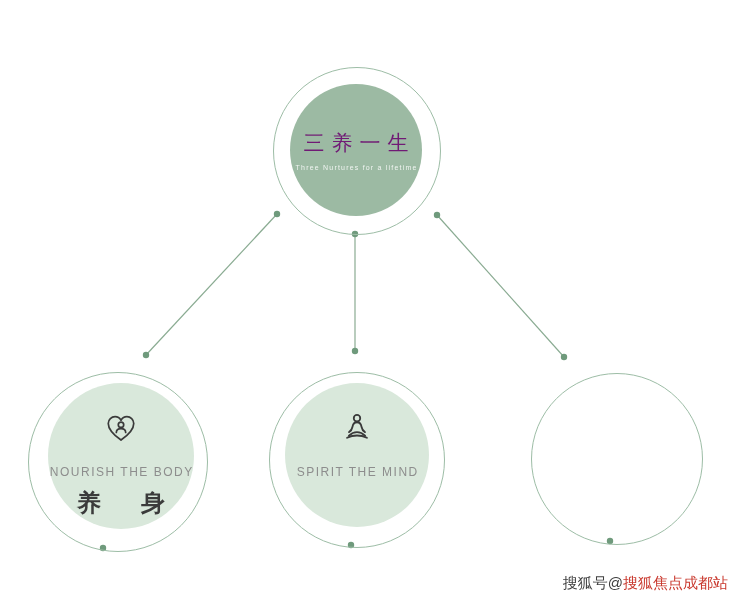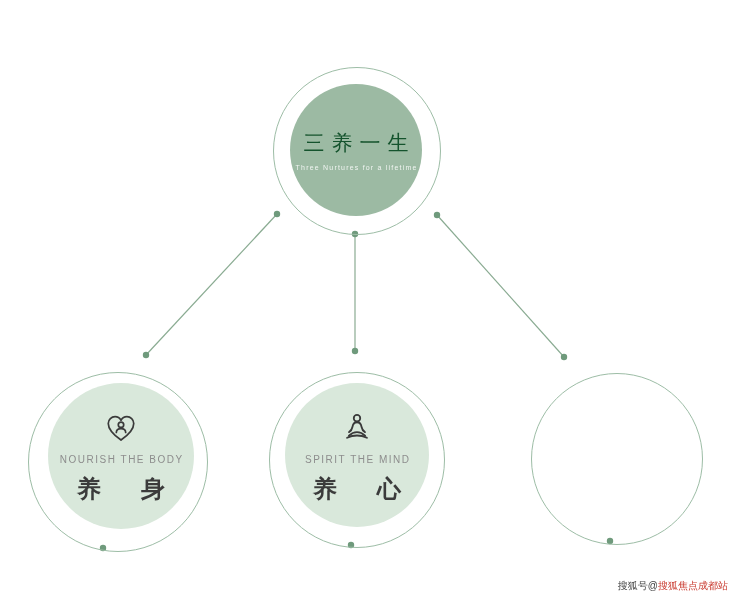--- a/index.html
+++ b/index.html
@@ -33,21 +33,21 @@
     background: #9cbaa3;
     justify-content: center;
     text-align: center;
   }
   .node-fill {
     background: #d9e8db;
     justify-content: flex-start;
     padding-top: 28px;
   }
   .root-title {
-    color: #14532d;
+    color: #701a75;
     font-size: 21px;
     font-weight: 400;
     letter-spacing: 7px;
     margin-right: -7px;
   }
   .root-subtitle {
     color: rgba(255,255,255,0.85);
     font-size: 7px;
     letter-spacing: 1.2px;
     margin-right: -1.2px;
@@ -56,24 +56,25 @@
   }
   .node-icon {
     margin-bottom: 7px;
     height: 36px;
     display: flex;
     align-items: center;
     justify-content: center;
   }
   .node-caption {
     color: #8d8d8d;
-    font-size: 10px;
+    font-size: 12px;
     letter-spacing: 1.5px;
     margin-right: -1.5px;
     white-space: nowrap;
+    margin-top: 11px;
   }
   .node-label {
     color: #3b3b3b;
     font-size: 24px;
     font-weight: 700;
     letter-spacing: 40px;
     margin-right: -40px;
     margin-top: 8px;
     white-space: nowrap;
     text-align: center;
@@ -81,21 +82,21 @@
   svg.overlay {
     position: absolute;
     left: 0;
     top: 0;
     pointer-events: none;
   }
   .watermark {
     position: absolute;
     right: 12px;
     bottom: 8px;
-    font-size: 10px;
+    font-size: 15px;
     white-space: nowrap;
   }
   .wm-prefix { color: #3f3f3f; }
   .wm-name   { color: #c9392e; }
 </style>
 </head>
 <body>
 
 <div class="canvas">
 
@@ -142,21 +143,20 @@
     <div class="node-icon">
       <svg viewBox="0 0 40 40" width="36" height="36" fill="none" stroke="#3a3a3a" stroke-width="2" stroke-linecap="round" stroke-linejoin="round">
         <circle cx="20" cy="8" r="3.6"></circle>
         <path d="M20 12.5 C17 12.5 15.5 14.5 15 17.5 C14.6 20 13.5 22 11 23.5"></path>
         <path d="M20 12.5 C23 12.5 24.5 14.5 25 17.5 C25.4 20 26.5 22 29 23.5"></path>
         <path d="M11 27.5 C14 24.5 17 23.5 20 23.5 C23 23.5 26 24.5 29 27.5"></path>
         <path d="M9 29.8 C13 27.8 16 27.2 20 27.2 C24 27.2 27 27.8 31 29.8"></path>
       </svg>
     </div>
     <div class="node-caption">SPIRIT THE MIND</div>
-    <div class="node-label">养心</div>
   </div>
 
   <div class="ring" style="left:531px; top:373px; width:172px; height:172px;"></div>
 
   <div class="watermark">
     <span class="wm-prefix">搜狐号@</span><span class="wm-name">搜狐焦点成都站</span>
   </div>
 
 </div>
 

